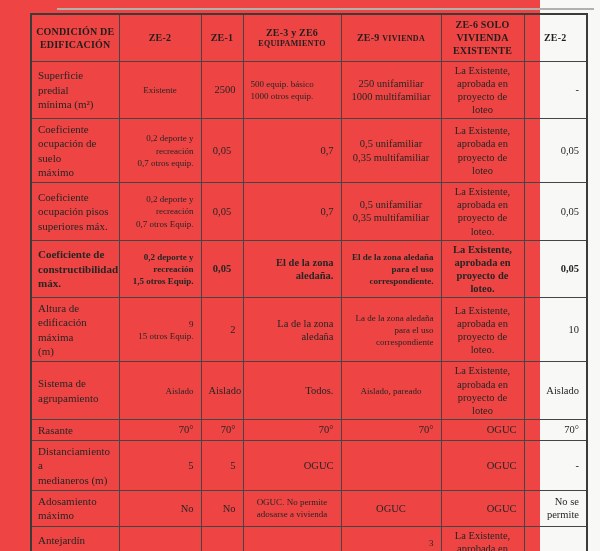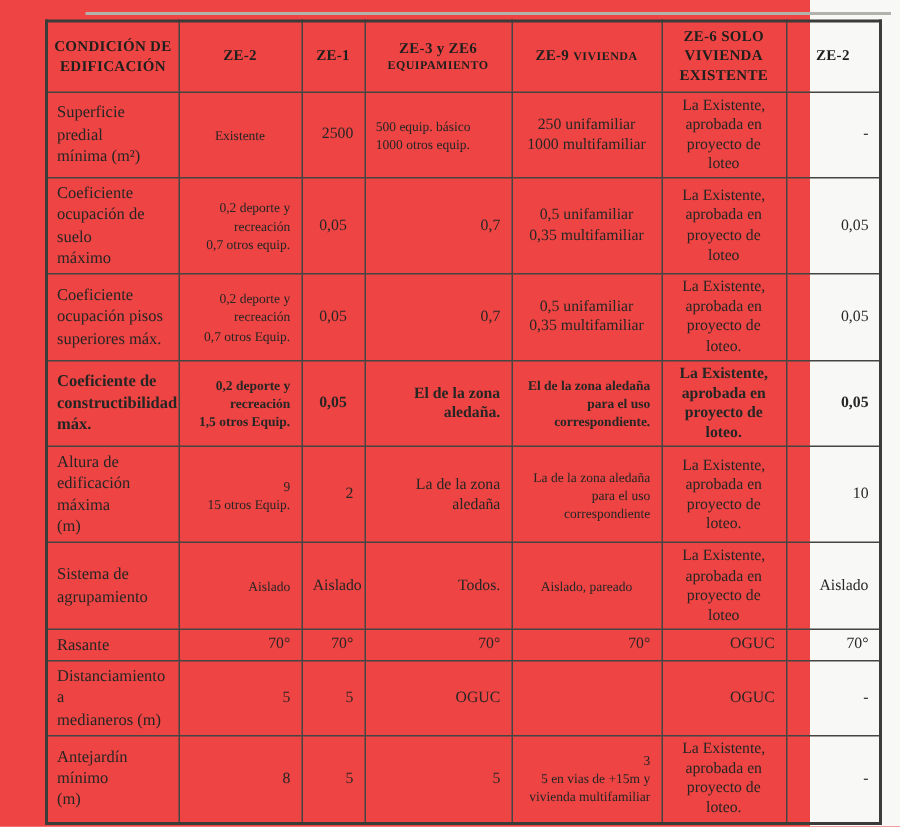--- a/index.html
+++ b/index.html
@@ -228,20 +228,32 @@
         <tr style="height: 23px;">
           <td class="label">Distanciamiento a
 medianeros (m)</td>
           <td class="value a-right">5</td>
           <td class="value a-right">5</td>
           <td class="value a-right">OGUC</td>
           <td class="value a-center"></td>
           <td class="value a-right">OGUC</td>
           <td class="value a-right">-</td>
         </tr>
+        <tr style="height: 25px;">
+          <td class="label">Adosamiento
+máximo</td>
+          <td class="value a-right">No</td>
+          <td class="value a-right">No</td>
+          <td class="value a-center small">OGUC. No permite
+adosarse a vivienda</td>
+          <td class="value a-center">OGUC</td>
+          <td class="value a-right">OGUC</td>
+          <td class="value a-right">No se
+permite</td>
+        </tr>
         <tr style="height: 50px;">
           <td class="label">Antejardín mínimo
 (m)</td>
           <td class="value a-right">8</td>
           <td class="value a-right">5</td>
           <td class="value a-right">5</td>
           <td class="value a-right small">3
 5 en vias de +15m y
 vivienda multifamiliar</td>
           <td class="value a-center">La Existente,

